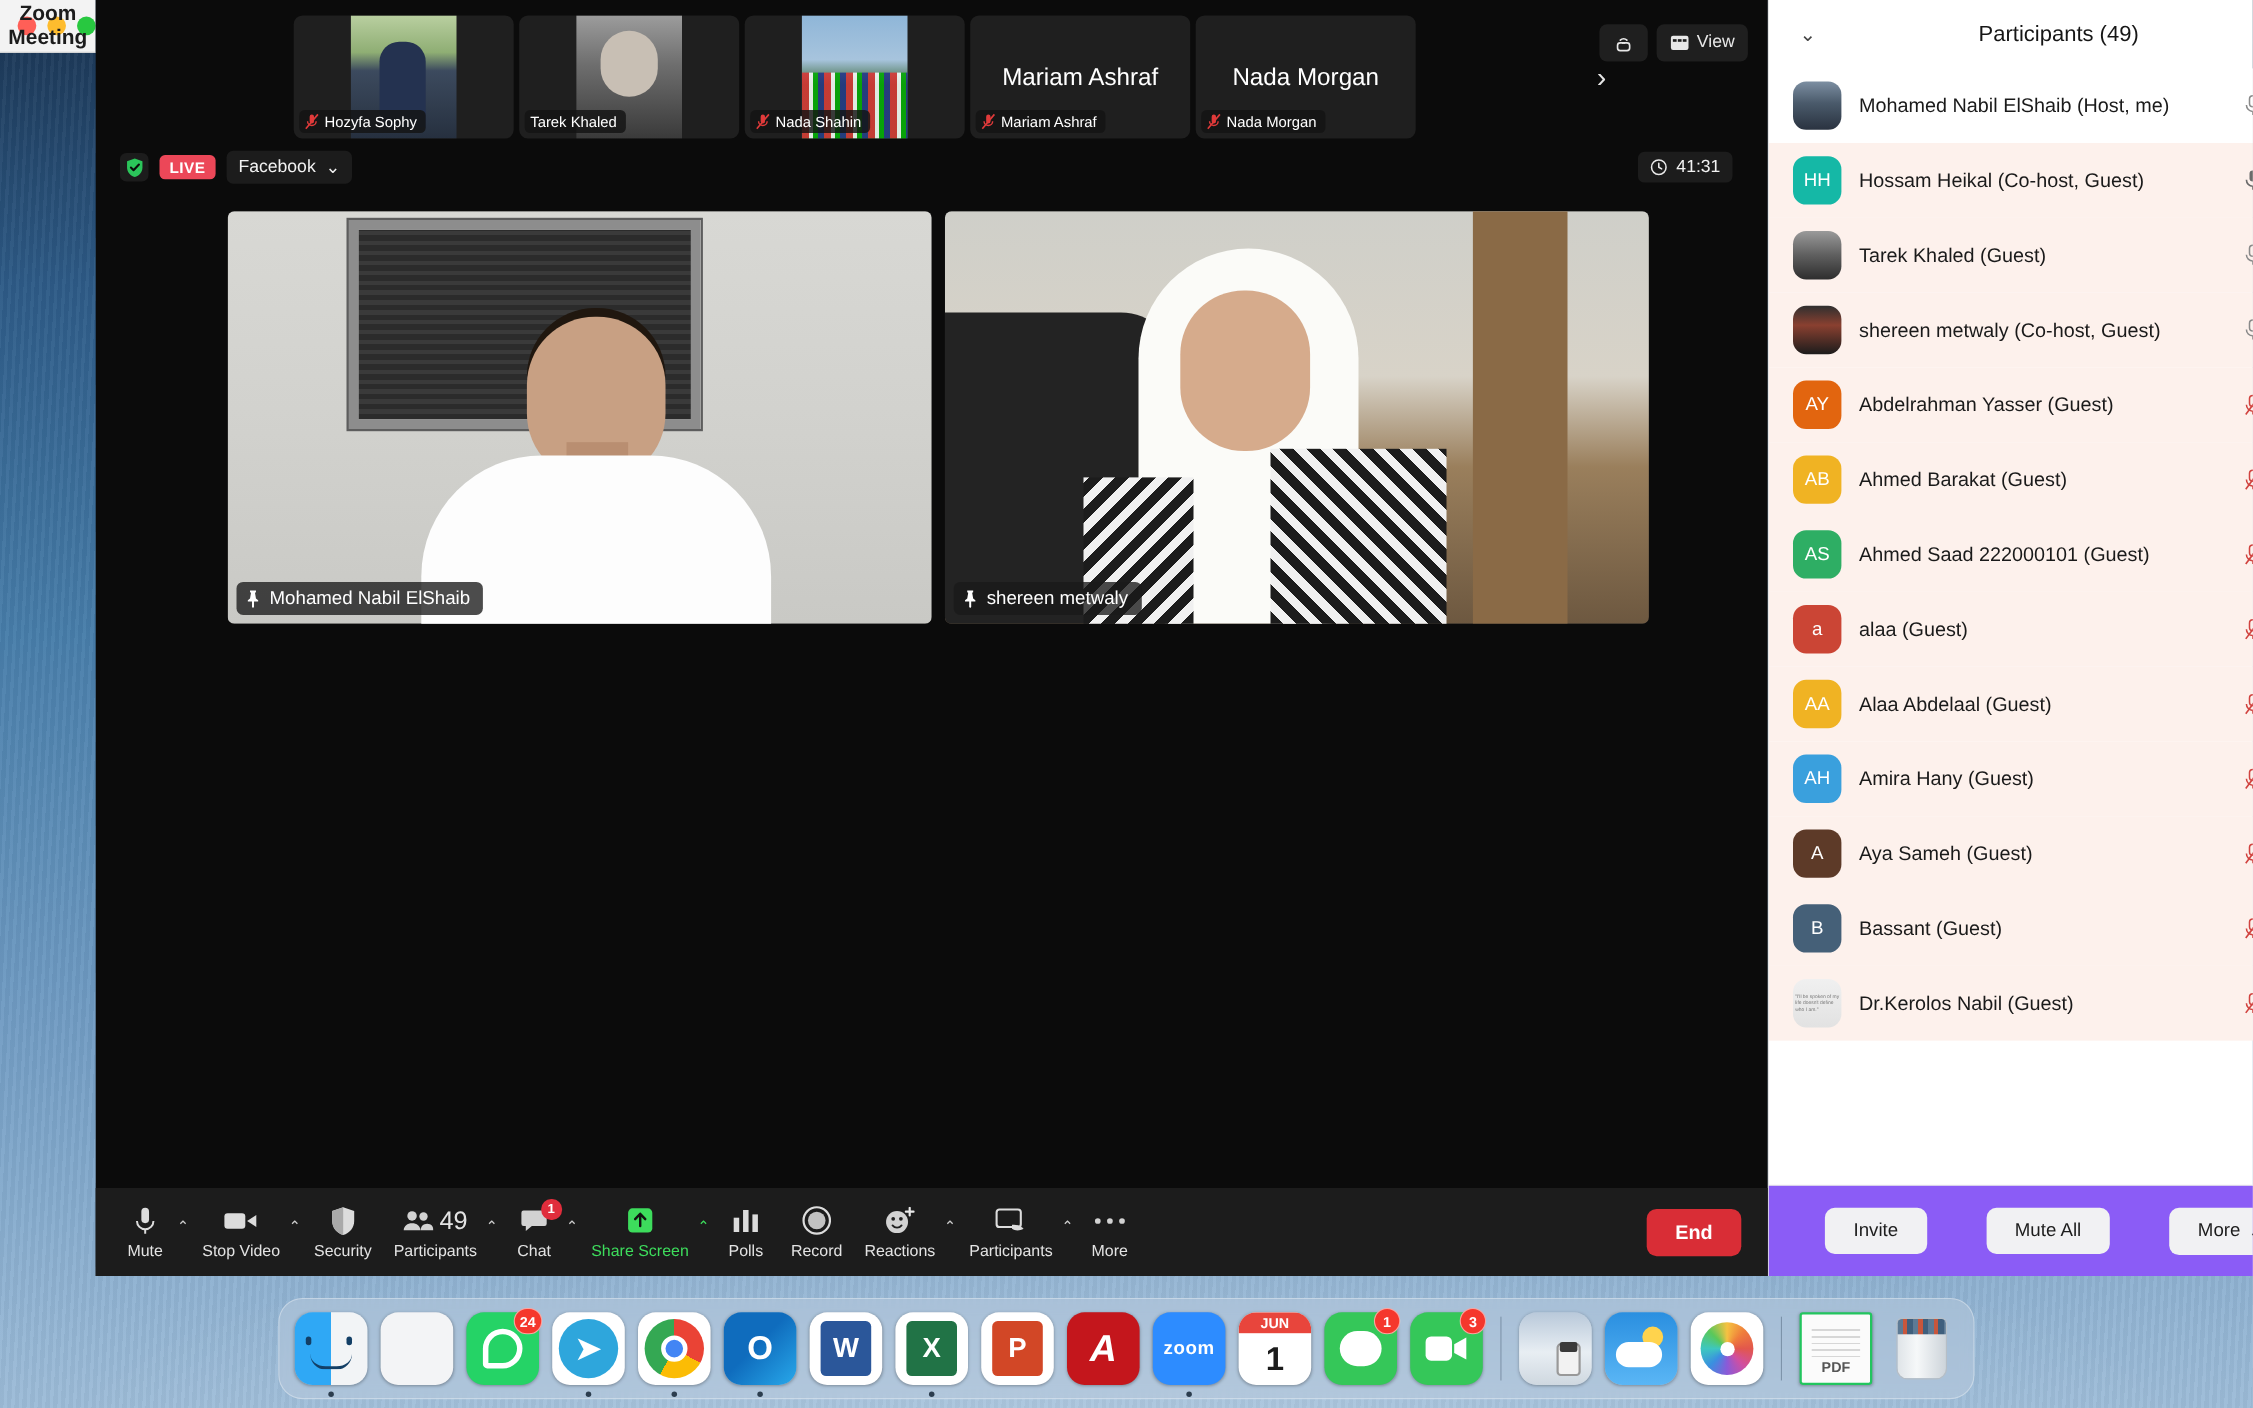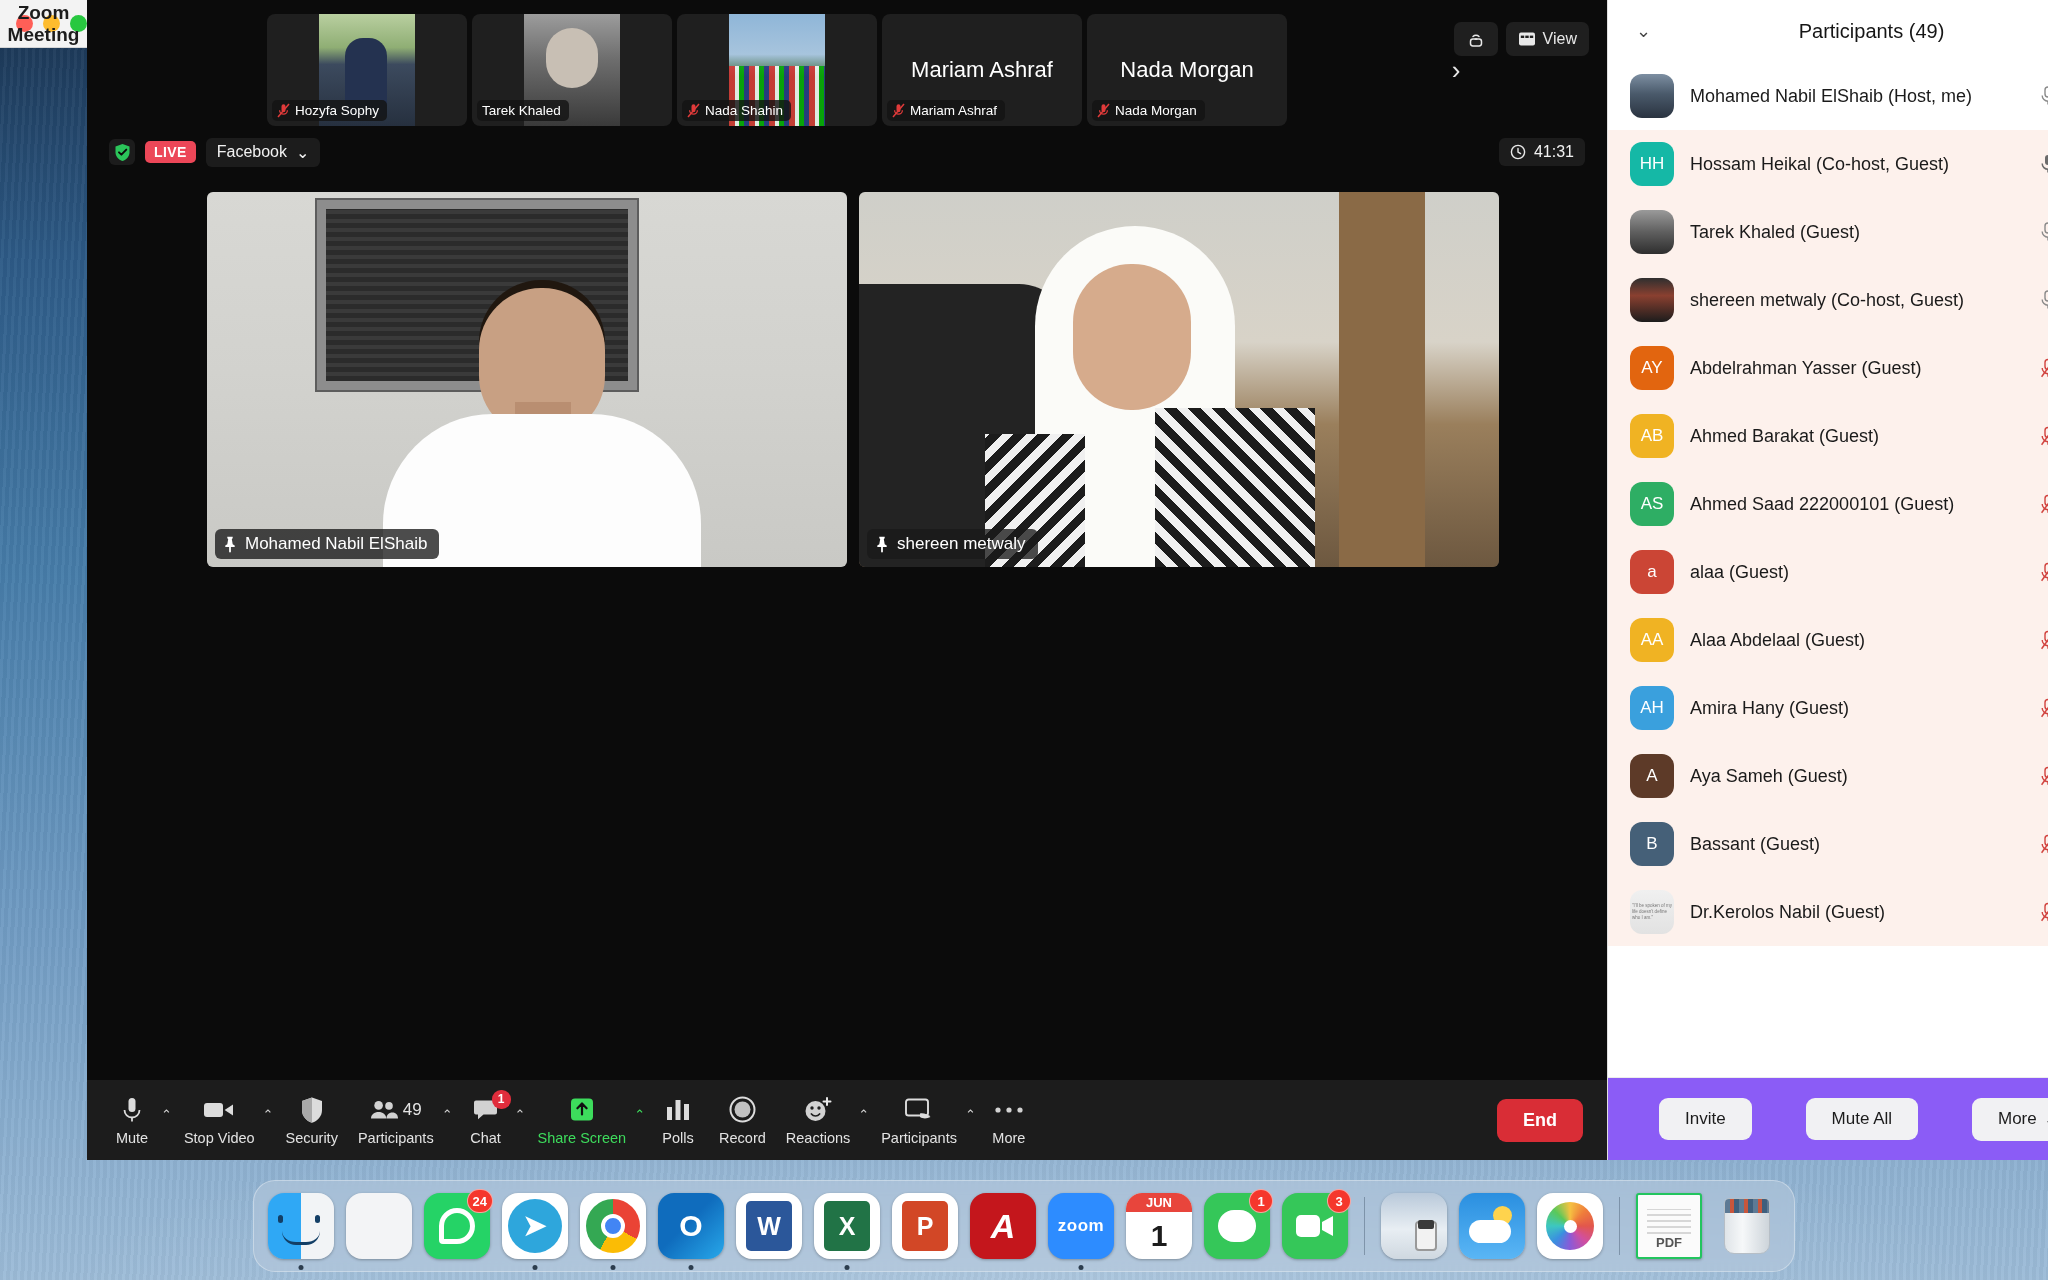--- a/index.html
+++ b/index.html
@@ -85,21 +85,21 @@
 
   
   .livebar { height:44px; display:flex; align-items:center; padding:0 22px; gap:10px; position:relative; }
   .shield-badge {
     width:26px;height:26px;border-radius:6px;background:#1c1c1c;
     display:flex;align-items:center;justify-content:center;
   }
   .live-pill{background:#ec4758;color:#fff;font-size:14px;font-weight:bold;border-radius:5px;padding:3px 9px;letter-spacing:.4px;}
   .platform-pill{background:#1c1c1c;color:#f2f2f2;font-size:16px;border-radius:6px;padding:5px 11px;display:flex;align-items:center;gap:9px;}
   .timer-pill{
-    position:absolute;right:22px;background:#1c1c1c;color:#f2f2f2;font-size:16px;
+    position:absolute;right:32px;background:#1c1c1c;color:#f2f2f2;font-size:16px;
     border-radius:6px;padding:5px 11px;display:flex;align-items:center;gap:8px;
   }
 
   
   .stage { flex:1; position:relative; }
   .vtile { position:absolute; overflow:hidden; border-radius:6px; background:#2a2a2a; }
   .vtile .vname {
     position:absolute; left:8px; bottom:8px; z-index:4;
     background:rgba(25,25,25,.78); color:#fff; font-size:17px;
     border-radius:6px; padding:5px 12px 5px 8px; display:flex; gap:8px; align-items:center; white-space:nowrap;
@@ -164,21 +164,21 @@
   .tb-label { font-size:14.5px; margin-top:5px; white-space:nowrap; }
   .tb-group { display:flex; align-items:flex-start; }
   .caret { color:#cfcfcf; font-size:13px; align-self:center; margin:0 2px 12px -2px; }
   .caret.green { color:#3ddc5c; }
   .green-text { color:#3ddc5c; }
   .badge-count {
     position:absolute; top:-5px; right:-12px; background:#e02d3c; color:#fff;
     font-size:12px; font-weight:bold; border-radius:9px; min-width:19px; height:19px;
     display:flex; align-items:center; justify-content:center; padding:0 4px;
   }
-  .pcount { font-size:17px; margin-left:5px;text-align:right; }
+  .pcount { font-size:23px; margin-left:5px;text-align:right; }
   .end-btn {
     position:absolute; right:24px; background:#d92d36; color:#ffffff;
     font-size:18px; font-weight:bold; border-radius:9px; padding:11px 26px;
   }
 
   
   .panel {
     width:528px; background:#fff; display:flex; flex-direction:column;
     border-left:1px solid #e0e0e0;
   }

